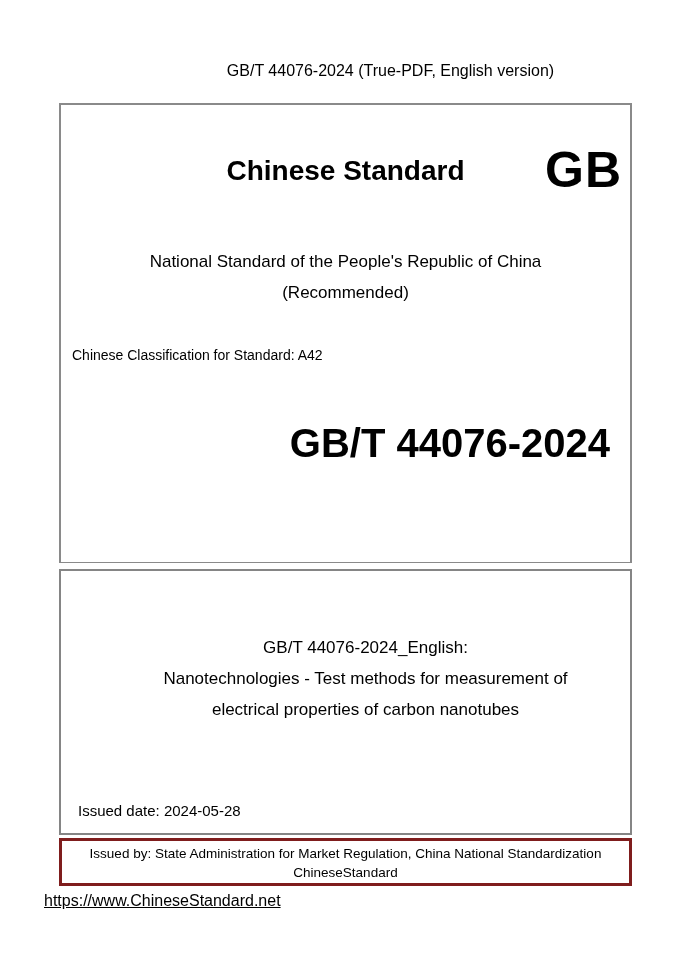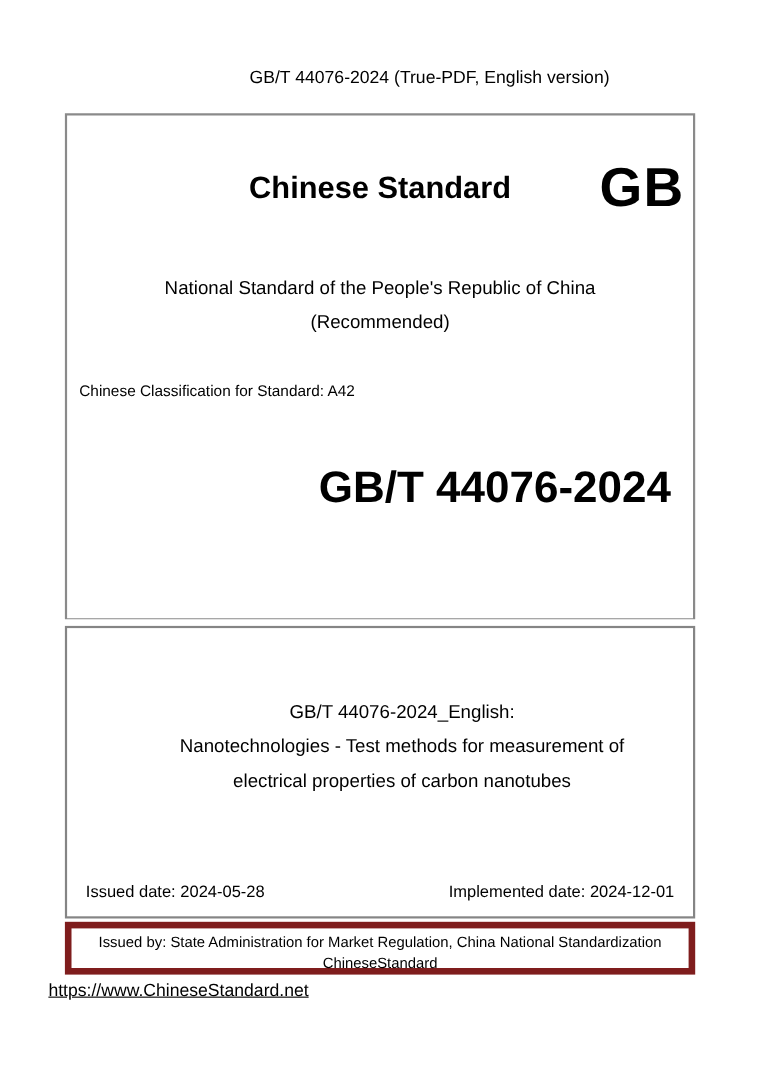--- a/index.html
+++ b/index.html
@@ -127,21 +127,21 @@
   }
 
   
   .issuer-box {
     position: absolute;
     left: 59px;
     top: 838px;
     width: 573px;
     height: 48px;
     box-sizing: border-box;
-    border: 6px solid #7f1d1d;
+    border: 3px solid #7f1d1d;
     background: #ffffff;
     text-align: center;
     font-size: 13.5px;
     line-height: 19px;
     padding-top: 3px;
   }
 
   
   .footer-link-wrap {
     position: absolute;
@@ -178,21 +178,20 @@
   </div>
 
   <div class="title-box">
     <div class="title-lines">
       <div>GB/T 44076-2024_English:</div>
       <div>Nanotechnologies - Test methods for measurement of</div>
       <div>electrical properties of carbon nanotubes</div>
     </div>
     <div class="dates-row">
       <span>Issued date: 2024-05-28</span>
-      <span>Implemented date: 2024-12-01</span>
     </div>
   </div>
 
   <div class="issuer-box">
     <div>Issued by: State Administration for Market Regulation, China National Standardization</div>
     <div>ChineseStandard</div>
   </div>
 
   <div class="footer-link-wrap">
     <a href="#">https://www.ChineseStandard.net</a>

